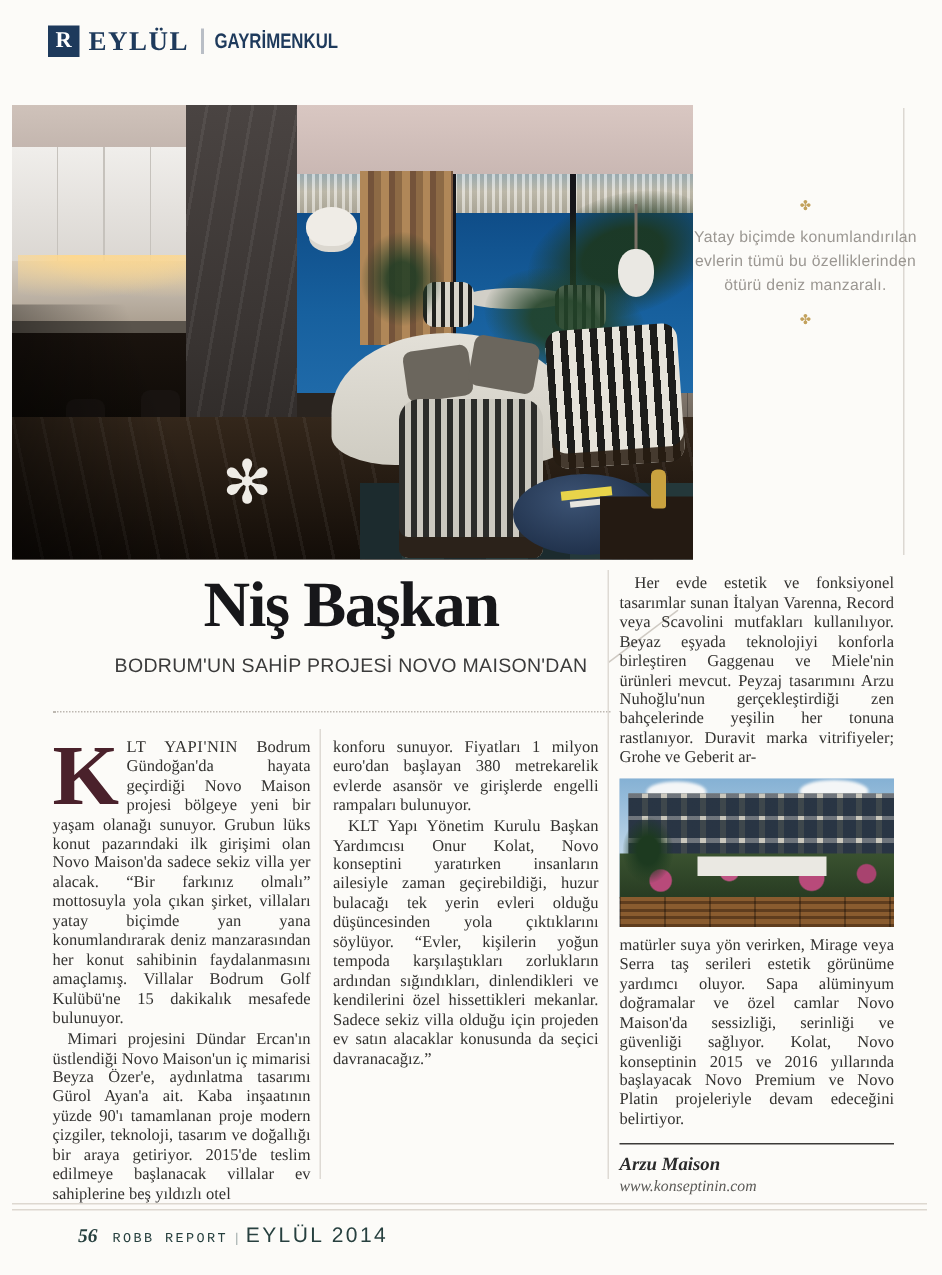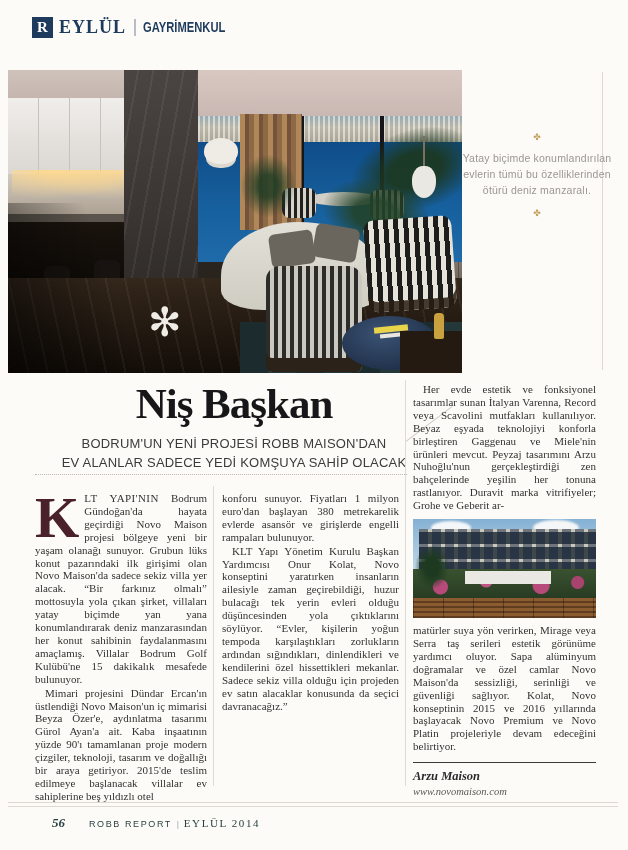--- a/index.html
+++ b/index.html
@@ -141,23 +141,23 @@
        background:repeating-linear-gradient(90deg,rgba(0,0,0,.3) 0 1px,transparent 1px 30px);}
 
   
   .signature{border-top:1px solid #3c3b39;margin-top:9px;padding-top:7px;}
   .sig-name{font-weight:700;font-style:italic;font-size:12.5px;color:#2b2b2b;}
   .sig-url{font-style:italic;font-size:10.5px;color:#5a5956;margin-top:3px;}
   .footer-rule{position:absolute;left:8px;right:10px;top:802px;height:3px;
                border-top:1px solid #ddd8d0;border-bottom:1px solid #ddd8d0;}
   .footer{position:absolute;left:52px;top:815px;display:flex;align-items:baseline;color:#27403f;}
   .footer .pg{font-family:"Liberation Serif",serif;font-weight:700;font-style:italic;font-size:13px;}
-  .footer .mag{font-family:Liberation Sans, sans-serif;font-size:9px;letter-spacing:1.6px;margin-left:24px;}
+  .footer .mag{font-family:Liberation Mono, monospace;font-size:9px;letter-spacing:1.6px;margin-left:10px;}
   .footer .sep{font-size:9px;margin:0 5px;color:#6b7f7e;}
-  .footer .iss{font-family:Liberation Serif, serif;font-size:11px;letter-spacing:1.6px;text-align:right;}
+  .footer .iss{font-family:Liberation Sans, sans-serif;font-size:14px;letter-spacing:1.6px;text-align:right;}
 </style>
 </head>
 <body>
 
 <div class="page">
 
   <div class="hdr">
     <div class="hdr-logo">
       <span>R</span>
     </div>
@@ -213,22 +213,21 @@
 
   <div class="photo-caption">
     <span class="ornament">✤</span>
     <span>Yatay biçimde konumlandırılan evlerin tümü bu özelliklerinden ötürü deniz manzaralı.</span>
     <span class="ornament bottom">✤</span>
   </div>
 
   <div class="headline">
     <h1>Niş Başkan</h1>
     <div class="subtitle">
-      <div>BODRUM'UN YENİ PROJESİ ROBB MAISON'DAN</div>
-      <div>EV ALANLAR SADECE YEDİ KOMŞUYA SAHİP OLACAK</div>
+      <div>BODRUM'UN SAHİP PROJESİ NOVO MAISON'DAN</div>
     </div>
   </div>
   <div class="dotted-rule"></div>
   <div class="diag-line"></div>
 
   <div class="col-rule" id="rule1"></div>
   <div class="col-rule" id="rule2"></div>
 
   <div class="col" id="col1">
     <p><span class="dropcap">K</span><span class="lead">LT YAPI'NIN</span><span> Bodrum Gündoğan'da hayata geçirdiği Novo Maison projesi bölgeye yeni bir yaşam olanağı sunuyor. Grubun lüks konut pazarındaki ilk girişimi olan Novo Maison'da sadece sekiz villa yer alacak. “Bir farkınız olmalı” mottosuyla yola çıkan şirket, villaları yatay biçimde yan yana konumlandırarak deniz manzarasından her konut sahibinin faydalanmasını amaçlamış. Villalar Bodrum Golf Kulübü'ne 15 dakikalık mesafede bulunuyor.</span></p>
@@ -251,21 +250,21 @@
       <div class="sp sp-veg"></div>
       <div class="sp sp-pool"></div>
       <div class="sp sp-palm"></div>
       <div class="sp sp-fence"></div>
     </div>
 
     <p>matürler suya yön verirken, Mirage veya Serra taş serileri estetik görünüme yardımcı oluyor. Sapa alüminyum doğramalar ve özel camlar Novo Maison'da sessizliği, serinliği ve güvenliği sağlıyor. Kolat, Novo konseptinin 2015 ve 2016 yıllarında başlayacak Novo Premium ve Novo Platin projeleriyle devam edeceğini belirtiyor.</p>
 
     <div class="signature">
       <div class="sig-name">Arzu Maison</div>
-      <div class="sig-url">www.novomaison.com</div>
+      <div class="sig-url">www.konseptinin.com</div>
     </div>
   </div>
 
   <div class="footer-rule"></div>
   <div class="footer">
     <span class="pg">56</span>
     <span class="mag">ROBB REPORT</span>
     <span class="sep">|</span>
     <span class="iss">EYLÜL 2014</span>
   </div>

